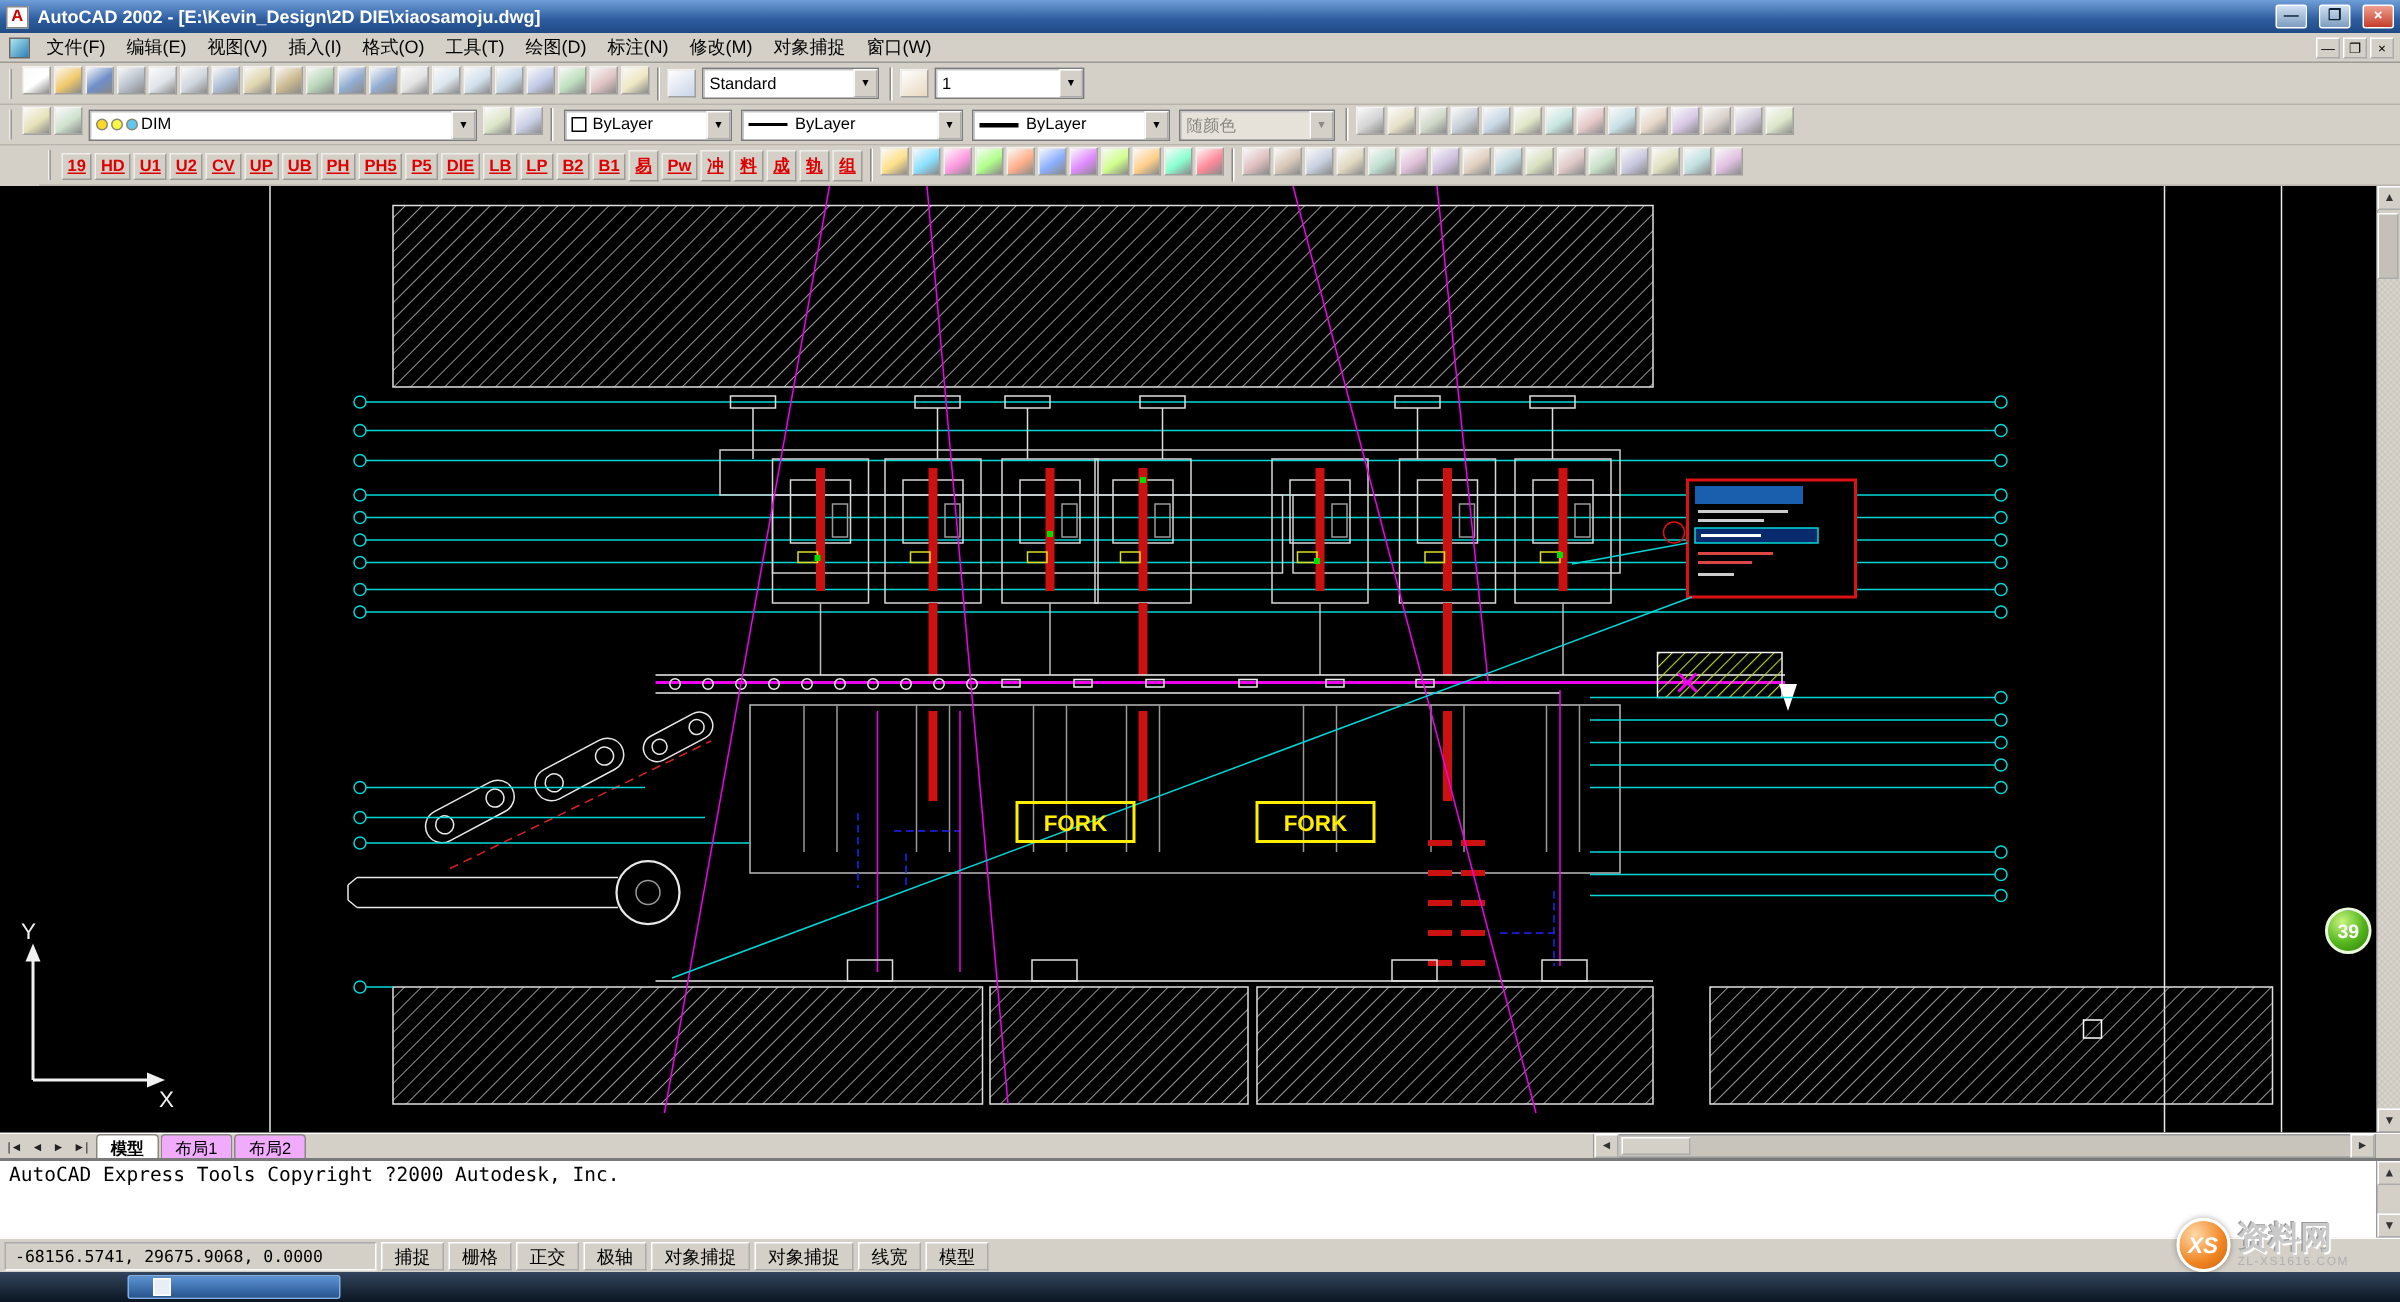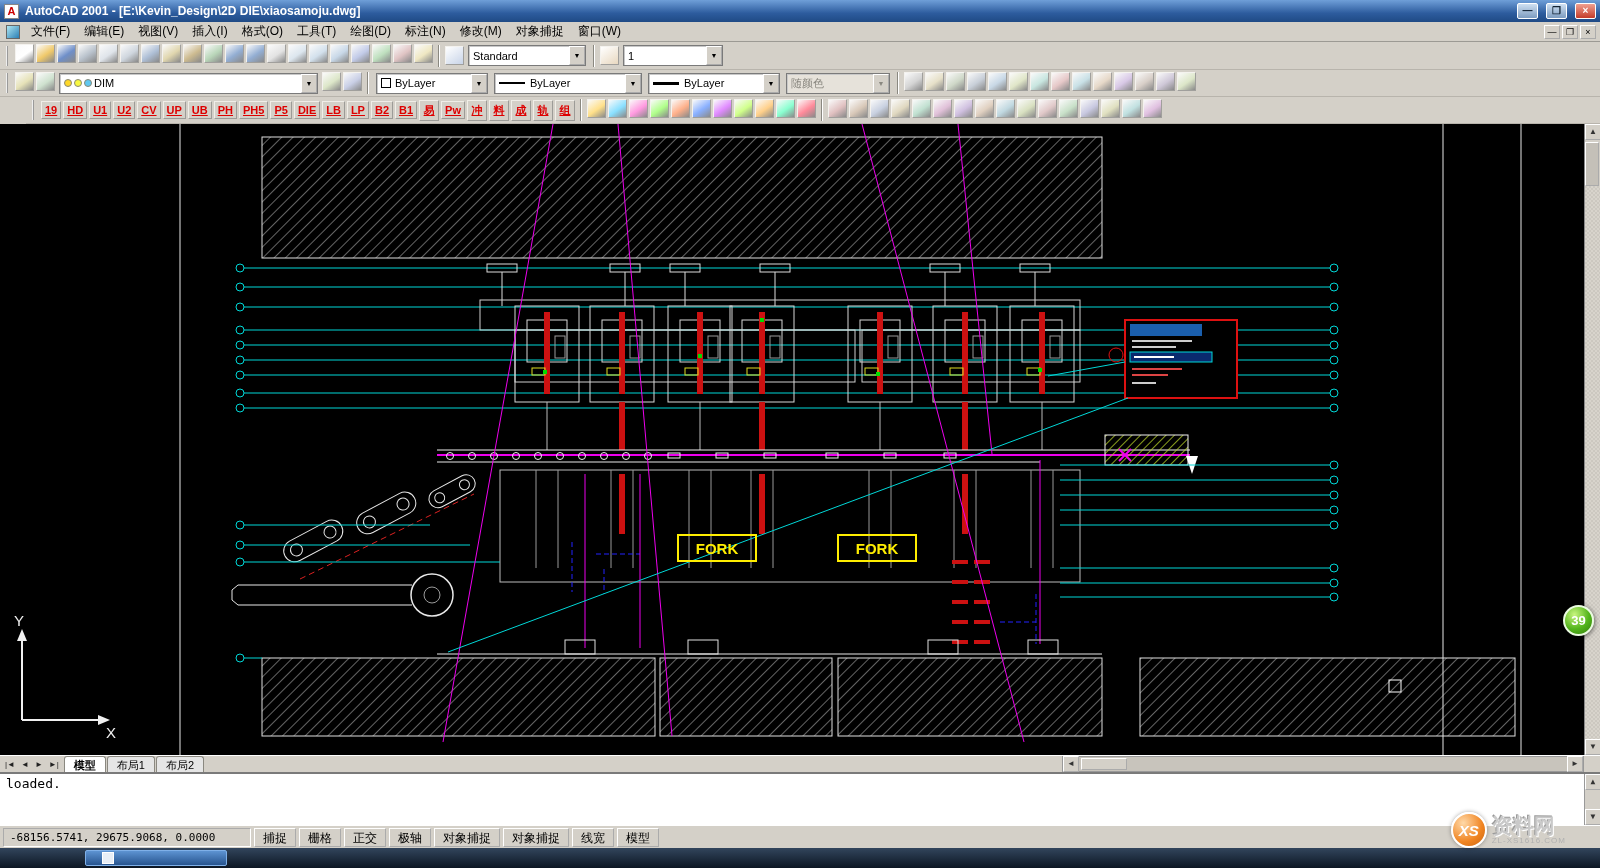--- a/index.html
+++ b/index.html
@@ -52,33 +52,33 @@
     font-size:11px; text-align:center; text-decoration:underline; }
 
   
   .drawing { position:relative; width:1600px; height:631px; background:#000; overflow:hidden; }
   .v-scroll { position:absolute; right:0; top:0; width:16px; height:631px;
     background:#d4d0c8; border-left:1px solid #888; display:flex; flex-direction:column; z-index:5; }
   .scroll-arrow { width:16px; height:16px; background:#d4d0c8; border:1px outset #fff;
     font-size:8px; text-align:center; line-height:14px; color:#333; }
   .v-thumb { width:14px; height:44px; margin:2px 0 0 0; background:#c4c0b8; border:1px outset #fff; }
   .v-fill { flex:1; background:repeating-conic-gradient(#d8d4cc 0 25%,#ccc8c0 0 50%) 0 0/4px 4px; }
-  .badge { position:absolute; right:6px; top:481px; width:31px; height:31px; border-radius:50%;
+  .badge { position:absolute; right:19px; top:481px; width:31px; height:31px; border-radius:50%;
     background:radial-gradient(circle at 35% 28%, #c8f57e, #53b51c 55%, #2f7d0a);
     border:2px solid #eafbe0; color:#fff; font-size:13px; font-weight:bold;
     display:flex; align-items:center; justify-content:center; z-index:9;
     box-shadow:0 1px 5px rgba(0,0,0,.7); }
 
   
   .tabbar { height:17px; background:#d4d0c8; border-top:1px solid #fff;
     display:flex; align-items:flex-end; font-size:11px; }
   .tab-nav { display:flex; align-items:center; height:16px; margin:0 2px; }
   .tab-nav span { font-size:8px; padding:0 3px; color:#222; }
   .tab { height:16px; padding:1px 9px; border:1px solid #8a8880; border-bottom:none;
-    background:#e5e5e5; margin-right:1px; border-radius:3px 3px 0 0; }
+    background:#f0abfc; margin-right:1px; border-radius:3px 3px 0 0; }
   .tab.active { background:#fff; font-weight:bold; }
   .tabbar .flex { flex:1; }
   .h-scroll { display:flex; align-items:center; width:522px; height:16px;
     background:#c8c4bc; border:1px solid #999; margin-right:16px; }
   .h-thumb { width:46px; height:12px; background:#d4d0c8; border:1px outset #fff; margin-left:2px; }
   .h-fill { flex:1; }
 
   
   .cmd { position:relative; height:53px; background:#fff; border-top:2px solid #7a7a7a;
     font-family:"DejaVu Sans Mono", monospace; font-size:13px; color:#000;
@@ -115,21 +115,21 @@
   .wm-title { font-size:21px; font-weight:bold; color:#c9c9c9; text-shadow:1px 1px 0 #fff, -1px -1px 0 #9a9a9a; }
   .wm-sub { font-size:8px; color:#b0b0b0; letter-spacing:1px; }
 </style>
 </head>
 <body>
 
 <div class="app">
 
   <div class="titlebar">
     <span class="app-icon">A</span>
-    <span>AutoCAD 2001 - [E:\Kevin_Design\2D DIE\xiaosamoju.dwg]</span>
+    <span>AutoCAD 2002 - [E:\Kevin_Design\2D DIE\xiaosamoju.dwg]</span>
     <span class="spacer"></span>
     <span class="win-btn">—</span>
     <span class="win-btn">❐</span>
     <span class="win-btn close">×</span>
   </div>
 
   <div class="menubar">
     <span class="sys-icon"></span>
     <span class="menu-item">文件(F)</span>
     <span class="menu-item">编辑(E)</span>
@@ -527,21 +527,21 @@
     <span class="flex"></span>
     <span class="h-scroll">
       <span class="scroll-arrow">◄</span>
       <span class="h-thumb"></span>
       <span class="h-fill"></span>
       <span class="scroll-arrow">►</span>
     </span>
   </div>
 
   <div class="cmd">
-    <div class="cmd-line">loaded.</div>
+    <div class="cmd-line">AutoCAD Express Tools Copyright ?2000 Autodesk, Inc.</div>
     <div class="cmd-scroll">
       <div class="scroll-arrow">▲</div>
       <div class="scroll-arrow">▼</div>
     </div>
   </div>
 
   <div class="statusbar">
     <span class="coords">-68156.5741, 29675.9068, 0.0000</span>
     <span class="status-btn">捕捉</span>
     <span class="status-btn">栅格</span>

